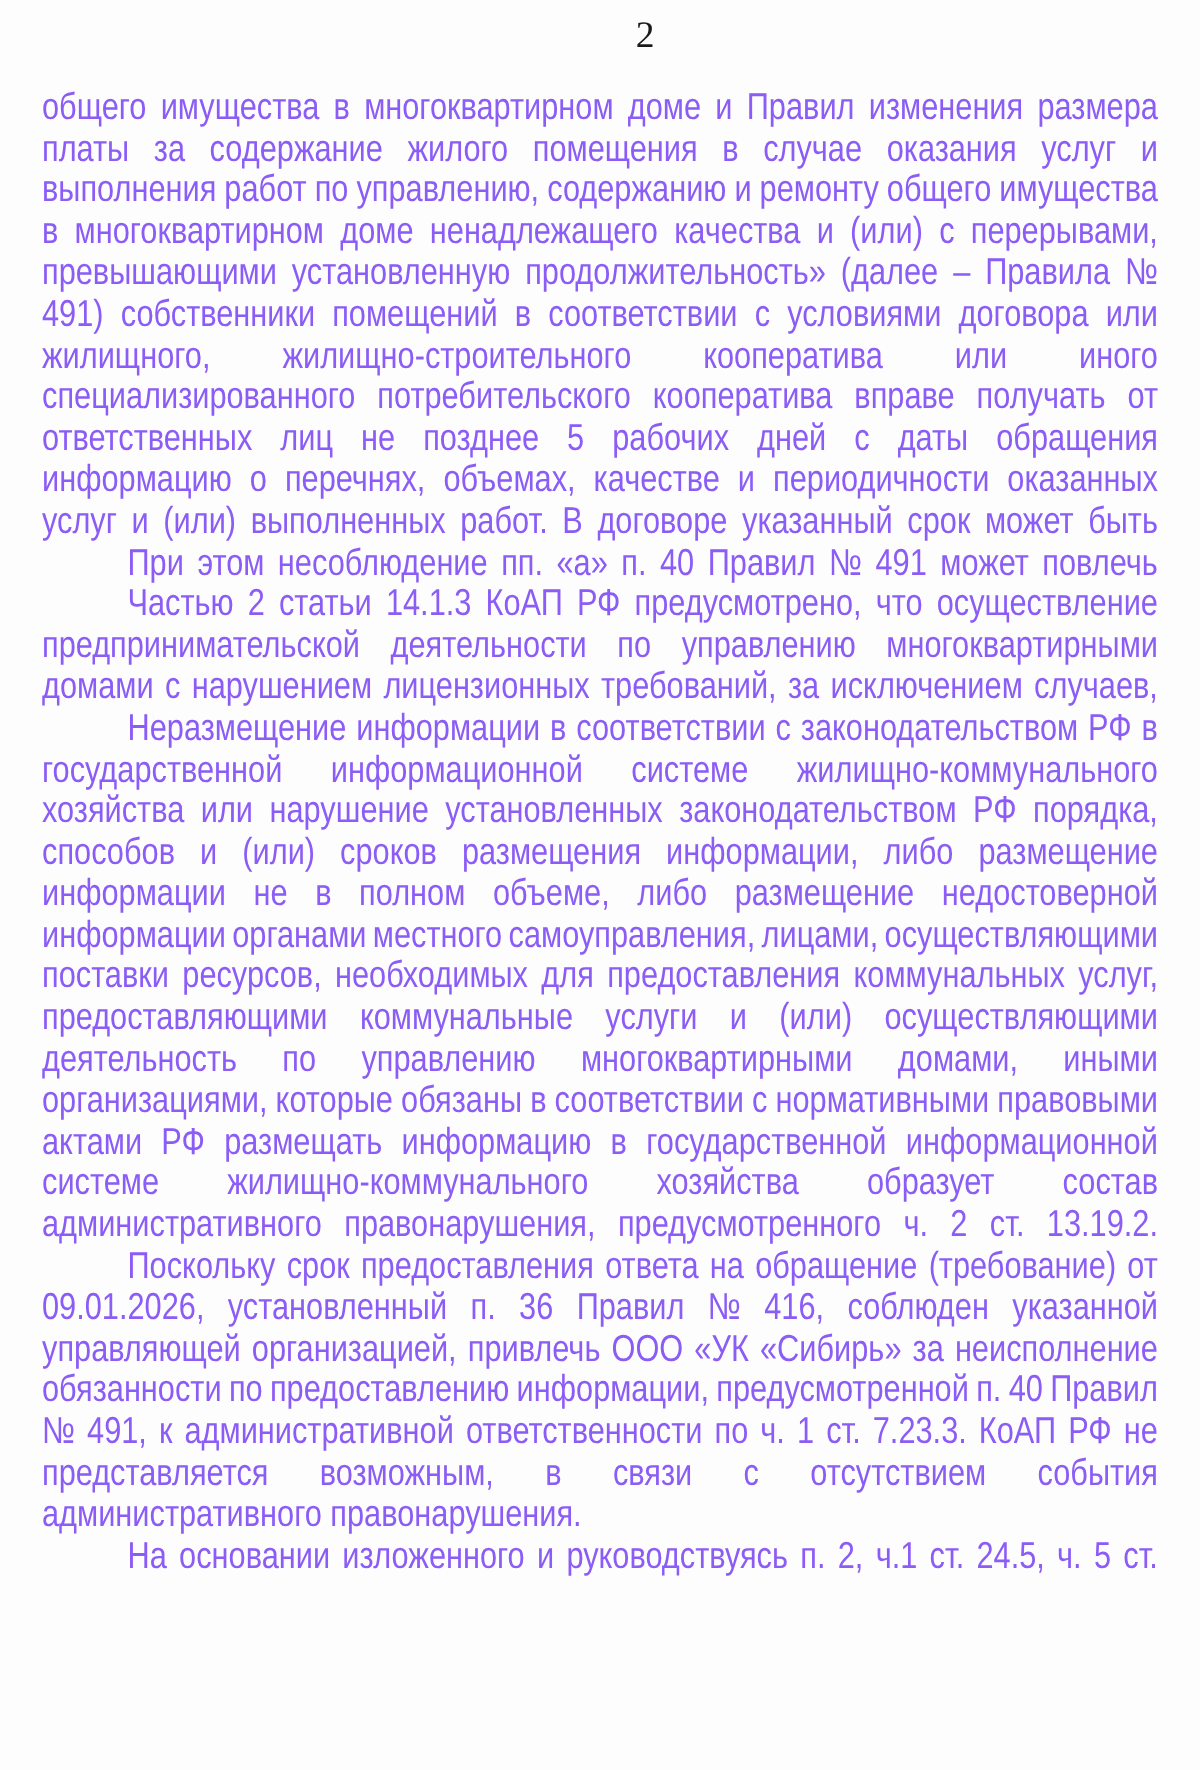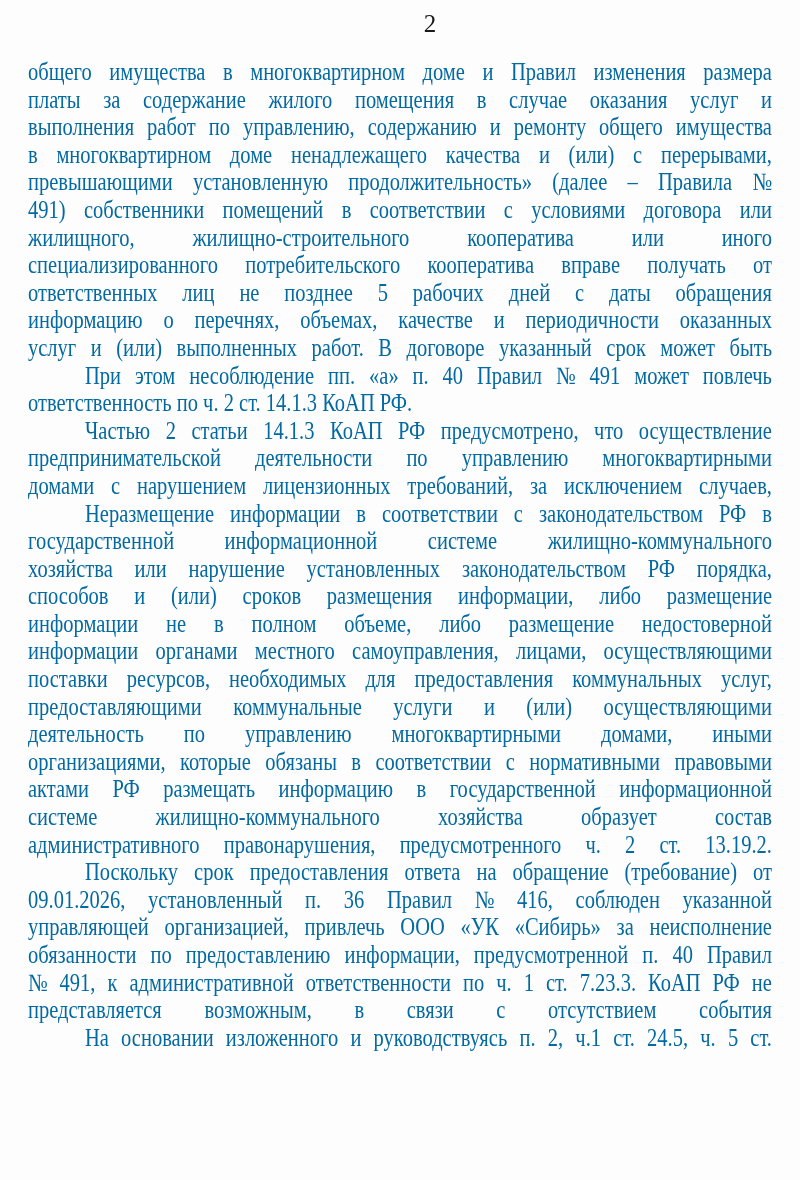--- a/index.html
+++ b/index.html
@@ -5,21 +5,21 @@
   html, body { margin: 0; padding: 0; background: #ffffff; }
   body { width: 800px; height: 1180px; overflow: hidden; position: relative; }
   .page { position: absolute; left: 0; top: 0; width: 800px; height: 1180px; background: #fdfdfd; }
   .page-number {
     position: absolute; top: 10px; left: 0; width: 860px; text-align: center;
     font-family: "Liberation Serif", serif; font-size: 25px; color: #1a1a1a;
   }
   .lines { position: absolute; left: 28px; top: 58px; width: 744px; }
   .line {
     height: 27.6px; line-height: 27.6px;
-    font-family: Liberation Serif, serif; font-size: 25px; color: #0369a1;
+    font-family: Liberation Sans, sans-serif; font-size: 25px; color: #8b5cf6;
     white-space: nowrap; overflow: visible;
     transform-origin: left center;
   }
   .line.indent { padding-left: 57px; }
   .scale { display: inline-block; transform: scaleX(0.82); transform-origin: left center; width: 122%; }
   .scale.justify { display: flex; justify-content: space-between; }
 </style>
 </head>
 <body>
 
@@ -172,21 +172,20 @@
           <span>«а»</span>
           <span>п.</span>
           <span>40</span>
           <span>Правил</span>
           <span>№</span>
           <span>491</span>
           <span>может</span>
           <span>повлечь</span>
         </div>
       </div>
-      <div class="line"><div class="scale" style="width: 907.317px;">ответственность по ч. 2 ст. 14.1.3 КоАП РФ.</div></div>
       <div class="line indent">
         <div class="scale justify" style="width: 837.805px;">
           <span>Частью</span>
           <span>2</span>
           <span>статьи</span>
           <span>14.1.3</span>
           <span>КоАП</span>
           <span>РФ</span>
           <span>предусмотрено,</span>
           <span>что</span>
@@ -423,20 +422,21 @@
         <div class="scale justify" style="width: 907.317px;">
           <span>представляется</span>
           <span>возможным,</span>
           <span>в</span>
           <span>связи</span>
           <span>с</span>
           <span>отсутствием</span>
           <span>события</span>
         </div>
       </div>
+      <div class="line"><div class="scale" style="width: 907.317px;">административного правонарушения.</div></div>
       <div class="line indent">
         <div class="scale justify" style="width: 837.805px;">
           <span>На</span>
           <span>основании</span>
           <span>изложенного</span>
           <span>и</span>
           <span>руководствуясь</span>
           <span>п.</span>
           <span>2,</span>
           <span>ч.1</span>

